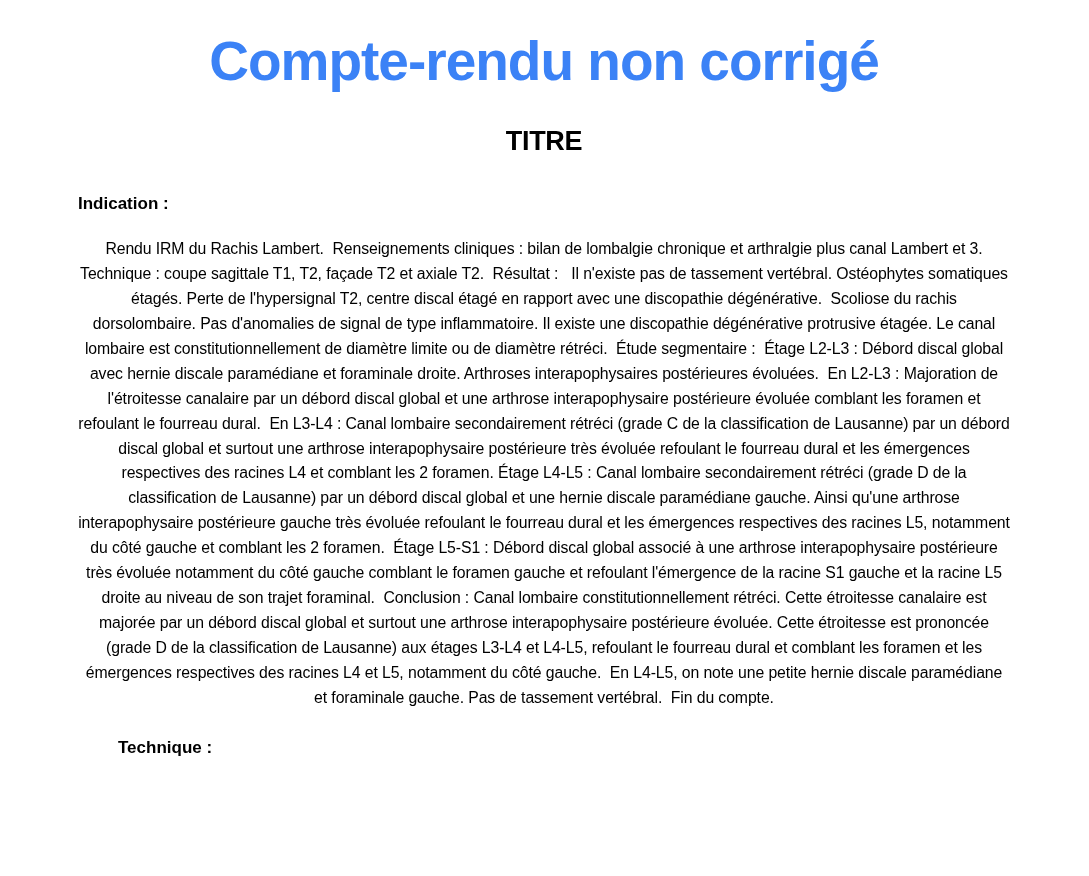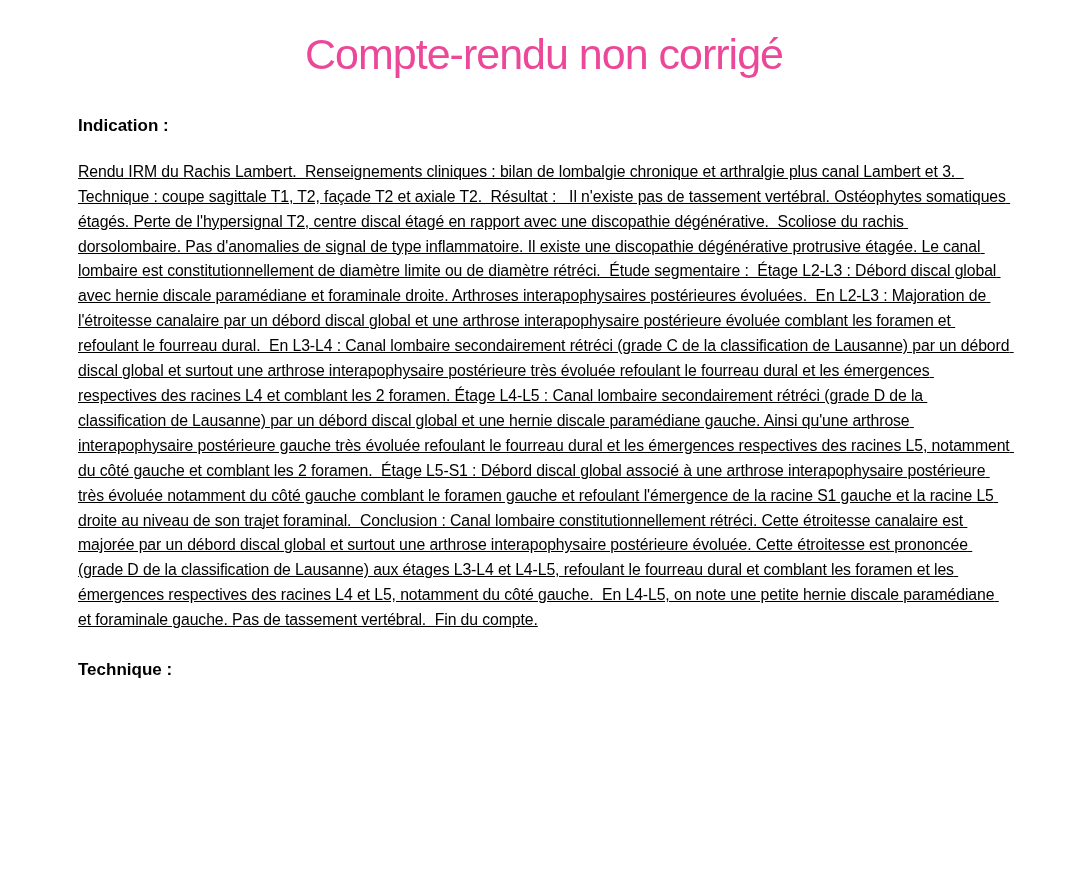--- a/index.html
+++ b/index.html
@@ -16,23 +16,23 @@
   }
   .page {
     box-sizing: border-box;
     width: 1089px;
     height: 876px;
     padding: 0 79px 0 78px;
   }
   .banner {
     margin: 30px 0 0 0;
     text-align: center;
-    color: #ec4899;
-    font-size: 43px;
-    font-weight: normal;
+    color: #3b82f6;
+    font-size: 55px;
+    font-weight: bold;
     letter-spacing: -1px;
     line-height: 1.15;
   }
   .doc-title {
     margin: 34px 0 0 0;
     text-align: center;
     color: #000000;
     font-size: 27px;
     font-weight: bold;
     letter-spacing: -0.3px;
@@ -41,36 +41,37 @@
   .section-heading {
     margin: 37px 0 0 0;
     font-size: 17px;
     font-weight: bold;
     text-decoration-thickness: 2px;
     text-underline-offset: 4px;
     line-height: 1.2;
   }
   .section-heading.technique {
     margin-top: 27px;
+    margin-left: 40px;
   }
   .body-text {
     margin: 23px 0 0 0;
     font-size: 15.8px;
     letter-spacing: -0.1px;
     line-height: 24.9px;
     white-space: pre-wrap;
-    text-align: left;
-    text-decoration: underline;
+    text-align: center;
   }
 </style>
 </head>
 <body>
 
 <div class="page">
   <h1 class="banner">Compte-rendu non corrigé</h1>
 
+  <h2 class="doc-title">TITRE</h2>
 
   <h3 class="section-heading">Indication :</h3>
 
   <p class="body-text">Rendu IRM du Rachis Lambert.  Renseignements cliniques : bilan de lombalgie chronique et arthralgie plus canal Lambert et 3.  Technique : coupe sagittale T1, T2, façade T2 et axiale T2.  Résultat :   Il n'existe pas de tassement vertébral. Ostéophytes somatiques étagés. Perte de l'hypersignal T2, centre discal étagé en rapport avec une discopathie dégénérative.  Scoliose du rachis dorsolombaire. Pas d'anomalies de signal de type inflammatoire. Il existe une discopathie dégénérative protrusive étagée. Le canal lombaire est constitutionnellement de diamètre limite ou de diamètre rétréci.  Étude segmentaire :  Étage L2-L3 : Débord discal global avec hernie discale paramédiane et foraminale droite. Arthroses interapophysaires postérieures évoluées.  En L2-L3 : Majoration de l'étroitesse canalaire par un débord discal global et une arthrose interapophysaire postérieure évoluée comblant les foramen et refoulant le fourreau dural.  En L3-L4 : Canal lombaire secondairement rétréci (grade C de la classification de Lausanne) par un débord discal global et surtout une arthrose interapophysaire postérieure très évoluée refoulant le fourreau dural et les émergences respectives des racines L4 et comblant les 2 foramen. Étage L4-L5 : Canal lombaire secondairement rétréci (grade D de la classification de Lausanne) par un débord discal global et une hernie discale paramédiane gauche. Ainsi qu'une arthrose interapophysaire postérieure gauche très évoluée refoulant le fourreau dural et les émergences respectives des racines L5, notamment du côté gauche et comblant les 2 foramen.  Étage L5-S1 : Débord discal global associé à une arthrose interapophysaire postérieure très évoluée notamment du côté gauche comblant le foramen gauche et refoulant l'émergence de la racine S1 gauche et la racine L5 droite au niveau de son trajet foraminal.  Conclusion : Canal lombaire constitutionnellement rétréci. Cette étroitesse canalaire est majorée par un débord discal global et surtout une arthrose interapophysaire postérieure évoluée. Cette étroitesse est prononcée (grade D de la classification de Lausanne) aux étages L3-L4 et L4-L5, refoulant le fourreau dural et comblant les foramen et les émergences respectives des racines L4 et L5, notamment du côté gauche.  En L4-L5, on note une petite hernie discale paramédiane et foraminale gauche. Pas de tassement vertébral.  Fin du compte.</p>
 
   <h3 class="section-heading technique">Technique :</h3>
 </div>
 
 </body></html>

